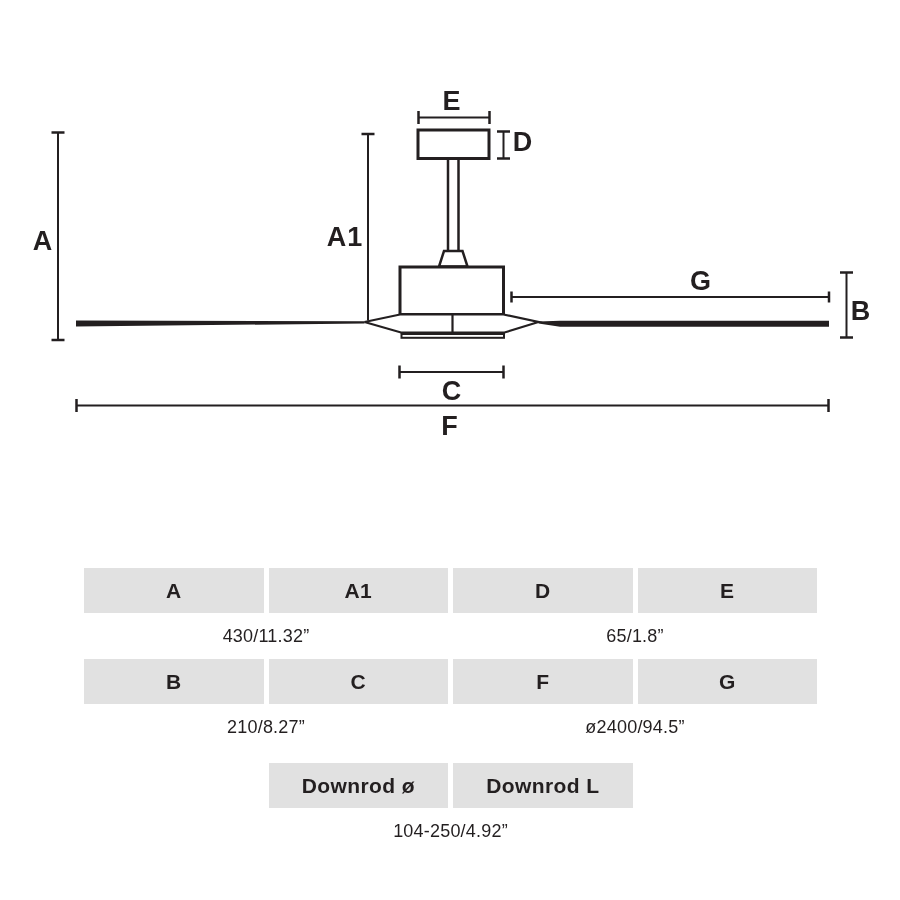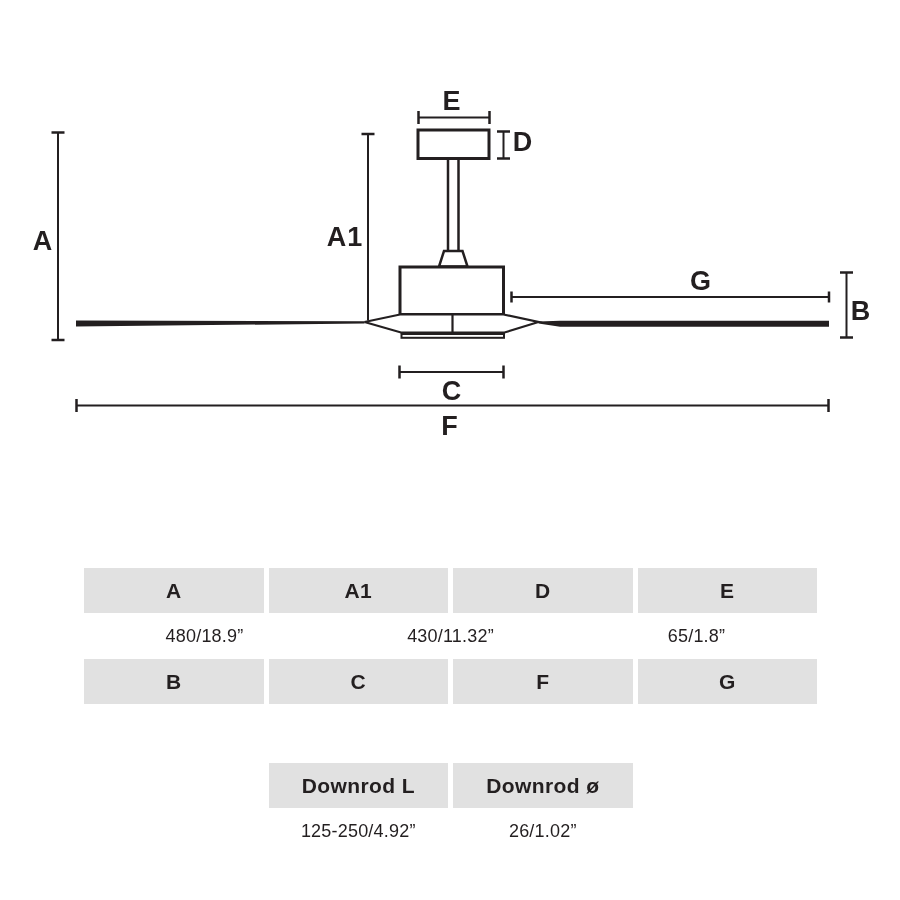--- a/index.html
+++ b/index.html
@@ -142,43 +142,43 @@
 
   <div class="spec-table">
 
     <div class="trow hrow">
       <div class="cell head">A</div>
       <div class="cell head">A1</div>
       <div class="cell head">D</div>
       <div class="cell head">E</div>
     </div>
     <div class="trow vrow">
-      <div class="cell val">480/18.9”</div>
       <div class="cell val">430/11.32”</div>
       <div class="cell val">65/1.8”</div>
     </div>
 
     <div class="trow hrow">
       <div class="cell head">B</div>
       <div class="cell head">C</div>
       <div class="cell head">F</div>
       <div class="cell head">G</div>
     </div>
     <div class="trow vrow">
+      <div class="cell val">210/8.27”</div>
+      <div class="cell val">ø2400/94.5”</div>
     </div>
 
     <div class="spacer"></div>
 
     <div class="trow hrow">
       <div class="cell empty"></div>
+      <div class="cell head">Downrod ø</div>
       <div class="cell head">Downrod L</div>
-      <div class="cell head">Downrod ø</div>
       <div class="cell empty"></div>
     </div>
     <div class="trow vrow">
       <div class="cell empty"></div>
-      <div class="cell val">125-250/4.92”</div>
-      <div class="cell val">26/1.02”</div>
+      <div class="cell val">104-250/4.92”</div>
       <div class="cell empty"></div>
     </div>
 
   </div>
 </div>
 
 </body></html>

